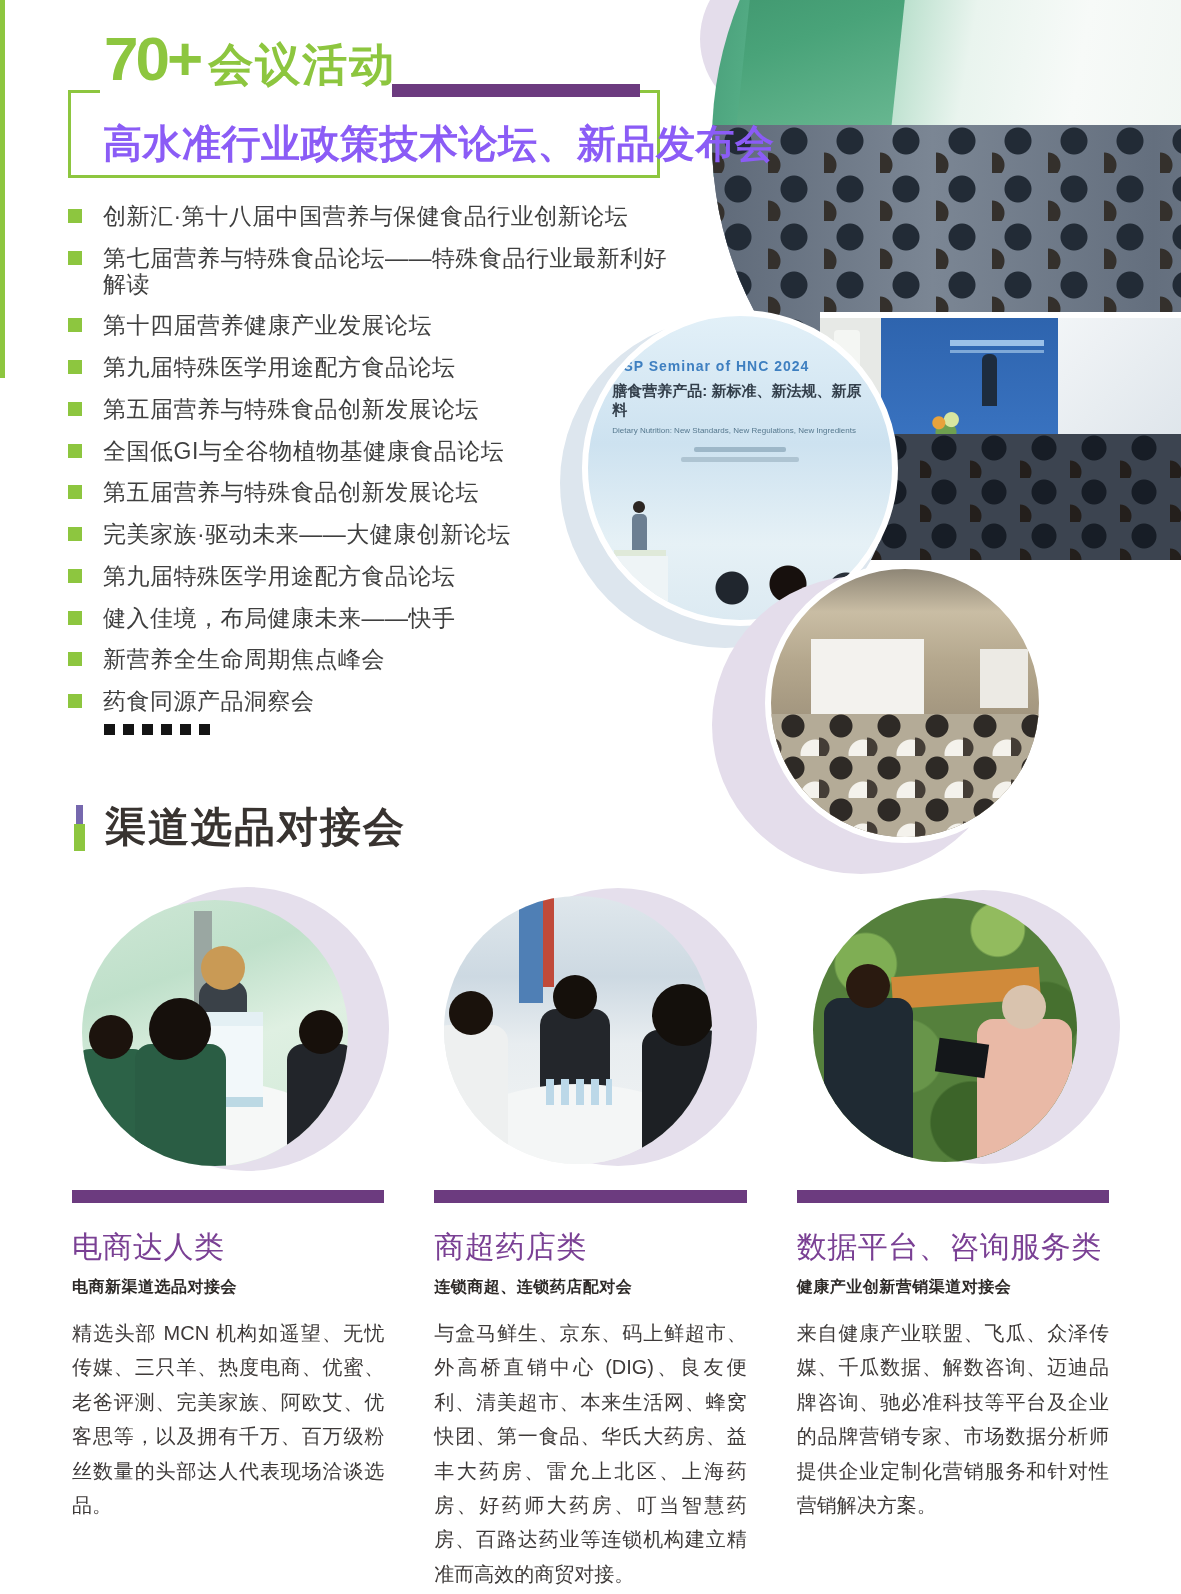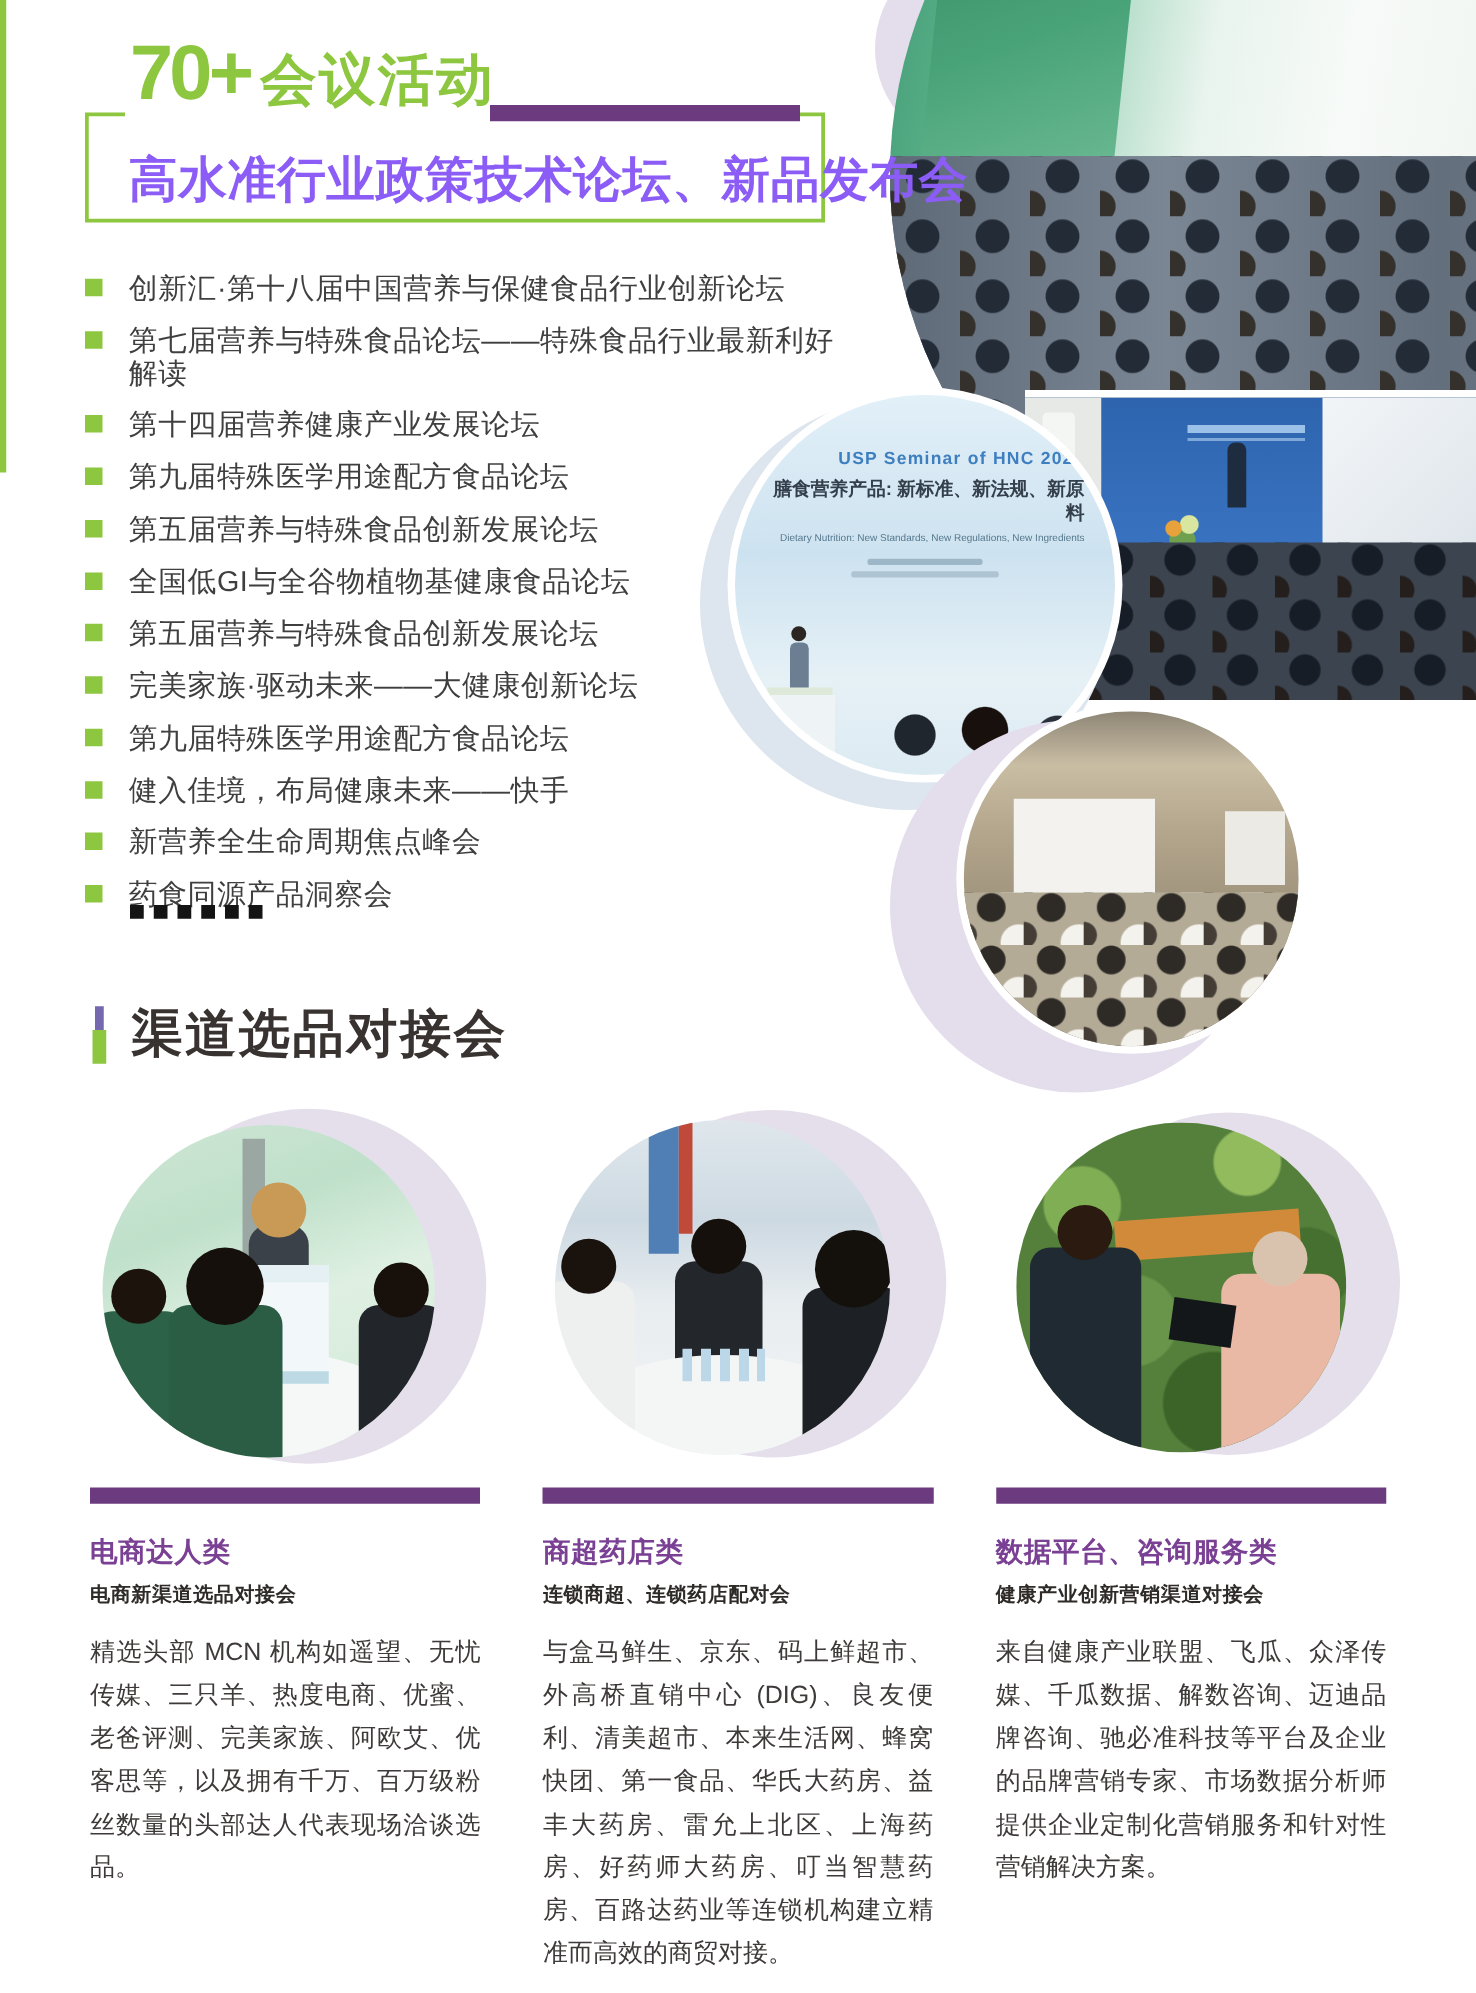--- a/index.html
+++ b/index.html
@@ -17,21 +17,21 @@
     border:3px solid #8dc63f;box-sizing:border-box;z-index:2;}
   .count-row{position:absolute;left:100px;top:28px;display:flex;align-items:baseline;
     background:#fff;padding:0 14px 0 4px;z-index:4;}
   .count{font-size:62px;font-weight:800;color:#8dc63f;line-height:1.0;letter-spacing:-3px;}
   .count-suffix{font-size:45px;font-weight:700;color:#8dc63f;margin-left:8px;letter-spacing:2px;}
   .title-bar{position:absolute;left:392px;top:84px;width:248px;height:13px;background:#6c3b7f;z-index:5;}
   .banner-text{position:absolute;left:103px;top:117px;font-size:39px;font-weight:700;
     color:#8b5cf6;z-index:4;white-space:nowrap;letter-spacing:0.5px;}
 
   
-  .forum-list{position:absolute;left:68px;top:218px;width:620px;z-index:6;list-style:none;margin:0;padding:0;}
+  .forum-list{position:absolute;left:68px;top:204px;width:620px;z-index:6;list-style:none;margin:0;padding:0;}
   .forum-list li{display:flex;align-items:flex-start;margin-bottom:16px;
     font-size:23px;line-height:1.12;color:#3f3f3f;font-weight:500;letter-spacing:0.5px;}
   .bullet{flex:none;width:14px;height:14px;background:#8dc63f;margin:5px 21px 0 0;}
   .dots{position:absolute;left:104px;top:724px;display:flex;gap:8px;z-index:6;}
   .dot{width:11px;height:11px;background:#141414;}
 
   
   .ph{position:absolute;}
   .hero-lav{left:700px;top:-42px;width:162px;height:162px;border-radius:50%;background:#e4ddeb;z-index:1;}
   .hero-photo{left:712px;top:-228px;width:736px;height:736px;border-radius:50%;overflow:hidden;z-index:2;}
@@ -66,21 +66,21 @@
   .stage-crowd{position:absolute;left:0;right:0;bottom:0;height:52%;background-color:#3c4450;
     background-image:
       radial-gradient(circle at 24px 14px,#171d26 12px,transparent 13px),
       radial-gradient(circle at 0 38px,#241f1c 11px,transparent 12px);
     background-size:50px 44px;}
 
   .usp-lav{left:560px;top:318px;width:330px;height:330px;border-radius:50%;background:#dde6ee;z-index:4;}
   .usp-circle{left:582px;top:310px;width:316px;height:316px;border-radius:50%;overflow:hidden;
     border:6px solid #fff;box-sizing:border-box;z-index:5;
     background:linear-gradient(180deg,#e2f0f8 0%,#cde2f0 42%,#e6f1f6 75%,#dcEAf2 100%);}
-  .usp-text{position:absolute;top:42px;left:8%;width:84%;text-align:right;}
+  .usp-text{position:absolute;top:42px;left:8%;width:84%;text-align:left;}
   .usp-title-en{font-size:14px;font-weight:700;color:#3e7fc0;letter-spacing:1px;}
   .usp-title-cn{font-size:15px;font-weight:700;color:#333f4b;margin-top:8px;}
   .usp-sub-en{font-size:8px;color:#56788e;margin-top:6px;}
   .usp-datebar{width:92px;height:5px;background:#9db7c8;margin:12px auto 0;border-radius:2px;}
   .usp-datebar.wide{width:118px;margin-top:5px;background:#aec4d2;}
   .usp-speaker{position:absolute;left:44px;bottom:62px;width:15px;height:44px;background:#6c7f92;border-radius:5px 5px 0 0;}
   .usp-speaker::before{content:"";position:absolute;left:1px;top:-13px;width:12px;height:12px;border-radius:50%;background:#2c2622;}
   .usp-podium{position:absolute;left:24px;bottom:16px;width:56px;height:48px;background:#eef4f6;
     box-shadow:0 -8px 0 -2px #dfe9d9;}
   .usp-heads{position:absolute;right:12px;bottom:6px;width:170px;height:58px;
@@ -149,21 +149,21 @@
       radial-gradient(circle at 60% 85%,#3c6429 40px,transparent 42px);}
   .c3-sign{position:absolute;left:30%;top:28%;width:56%;height:12%;background:#d08a3a;transform:rotate(-4deg);}
   .c3-tablet{position:absolute;left:47%;top:54%;width:19%;height:13%;background:#14171a;transform:rotate(8deg);}
   .c3-p1{left:4%;bottom:-4%;width:34%;height:66%;--body:#1f2a33;--head:#2a1a10;}
   .c3-p2{right:2%;bottom:-6%;width:36%;height:60%;--body:#e9b9a6;--head:#d9c3ae;}
 
   
   .columns{position:absolute;left:72px;top:1190px;width:1037px;display:grid;
     grid-template-columns:repeat(3,1fr);column-gap:50px;z-index:8;}
   .col-bar{height:13px;background:#6c3b7f;}
-  .col-category{margin-top:24px;font-size:22px;font-weight:700;color:#7a4094;letter-spacing:0.5px;}
+  .col-category{margin-top:24px;font-size:30px;font-weight:400;color:#7a4094;letter-spacing:0.5px;}
   .col-subtitle{margin-top:9px;font-size:16px;font-weight:700;color:#2e2a28;letter-spacing:0.5px;}
   .col-body{margin-top:18px;font-size:20px;line-height:1.72;color:#3e3a39;text-align:justify;}
 </style>
 </head>
 <body>
 
 <div class="page">
 
   <div class="left-edge-bar"></div>
 

